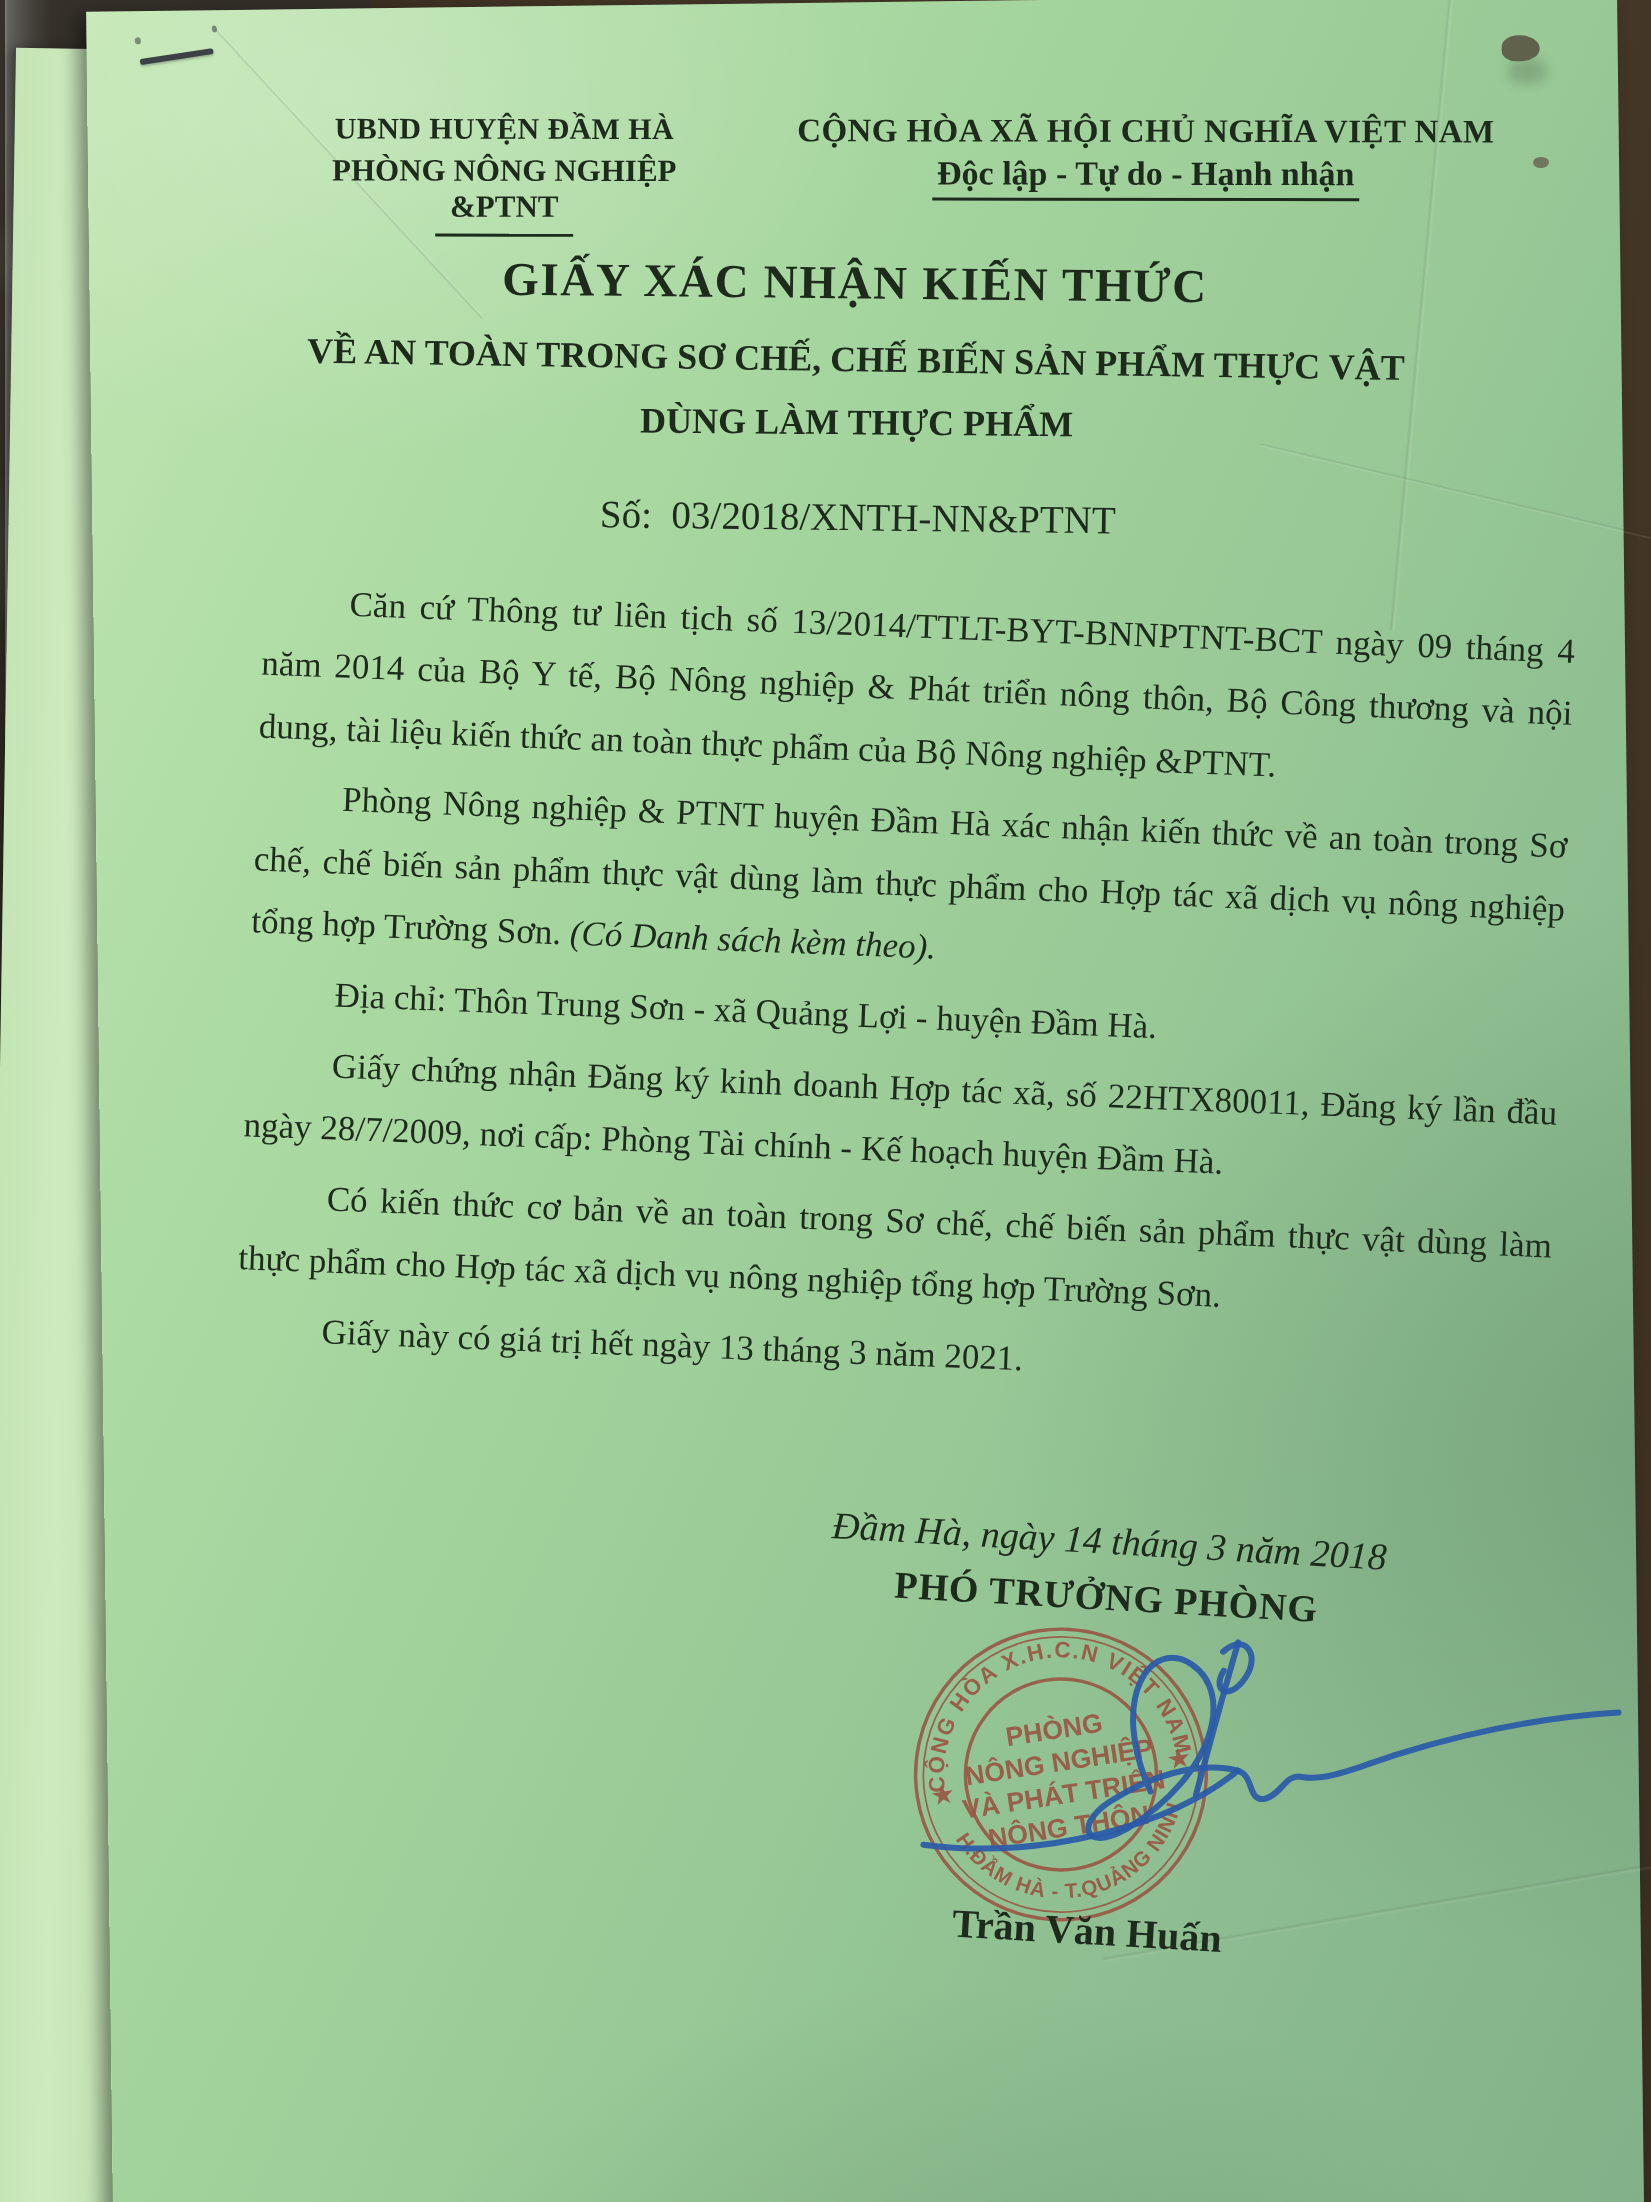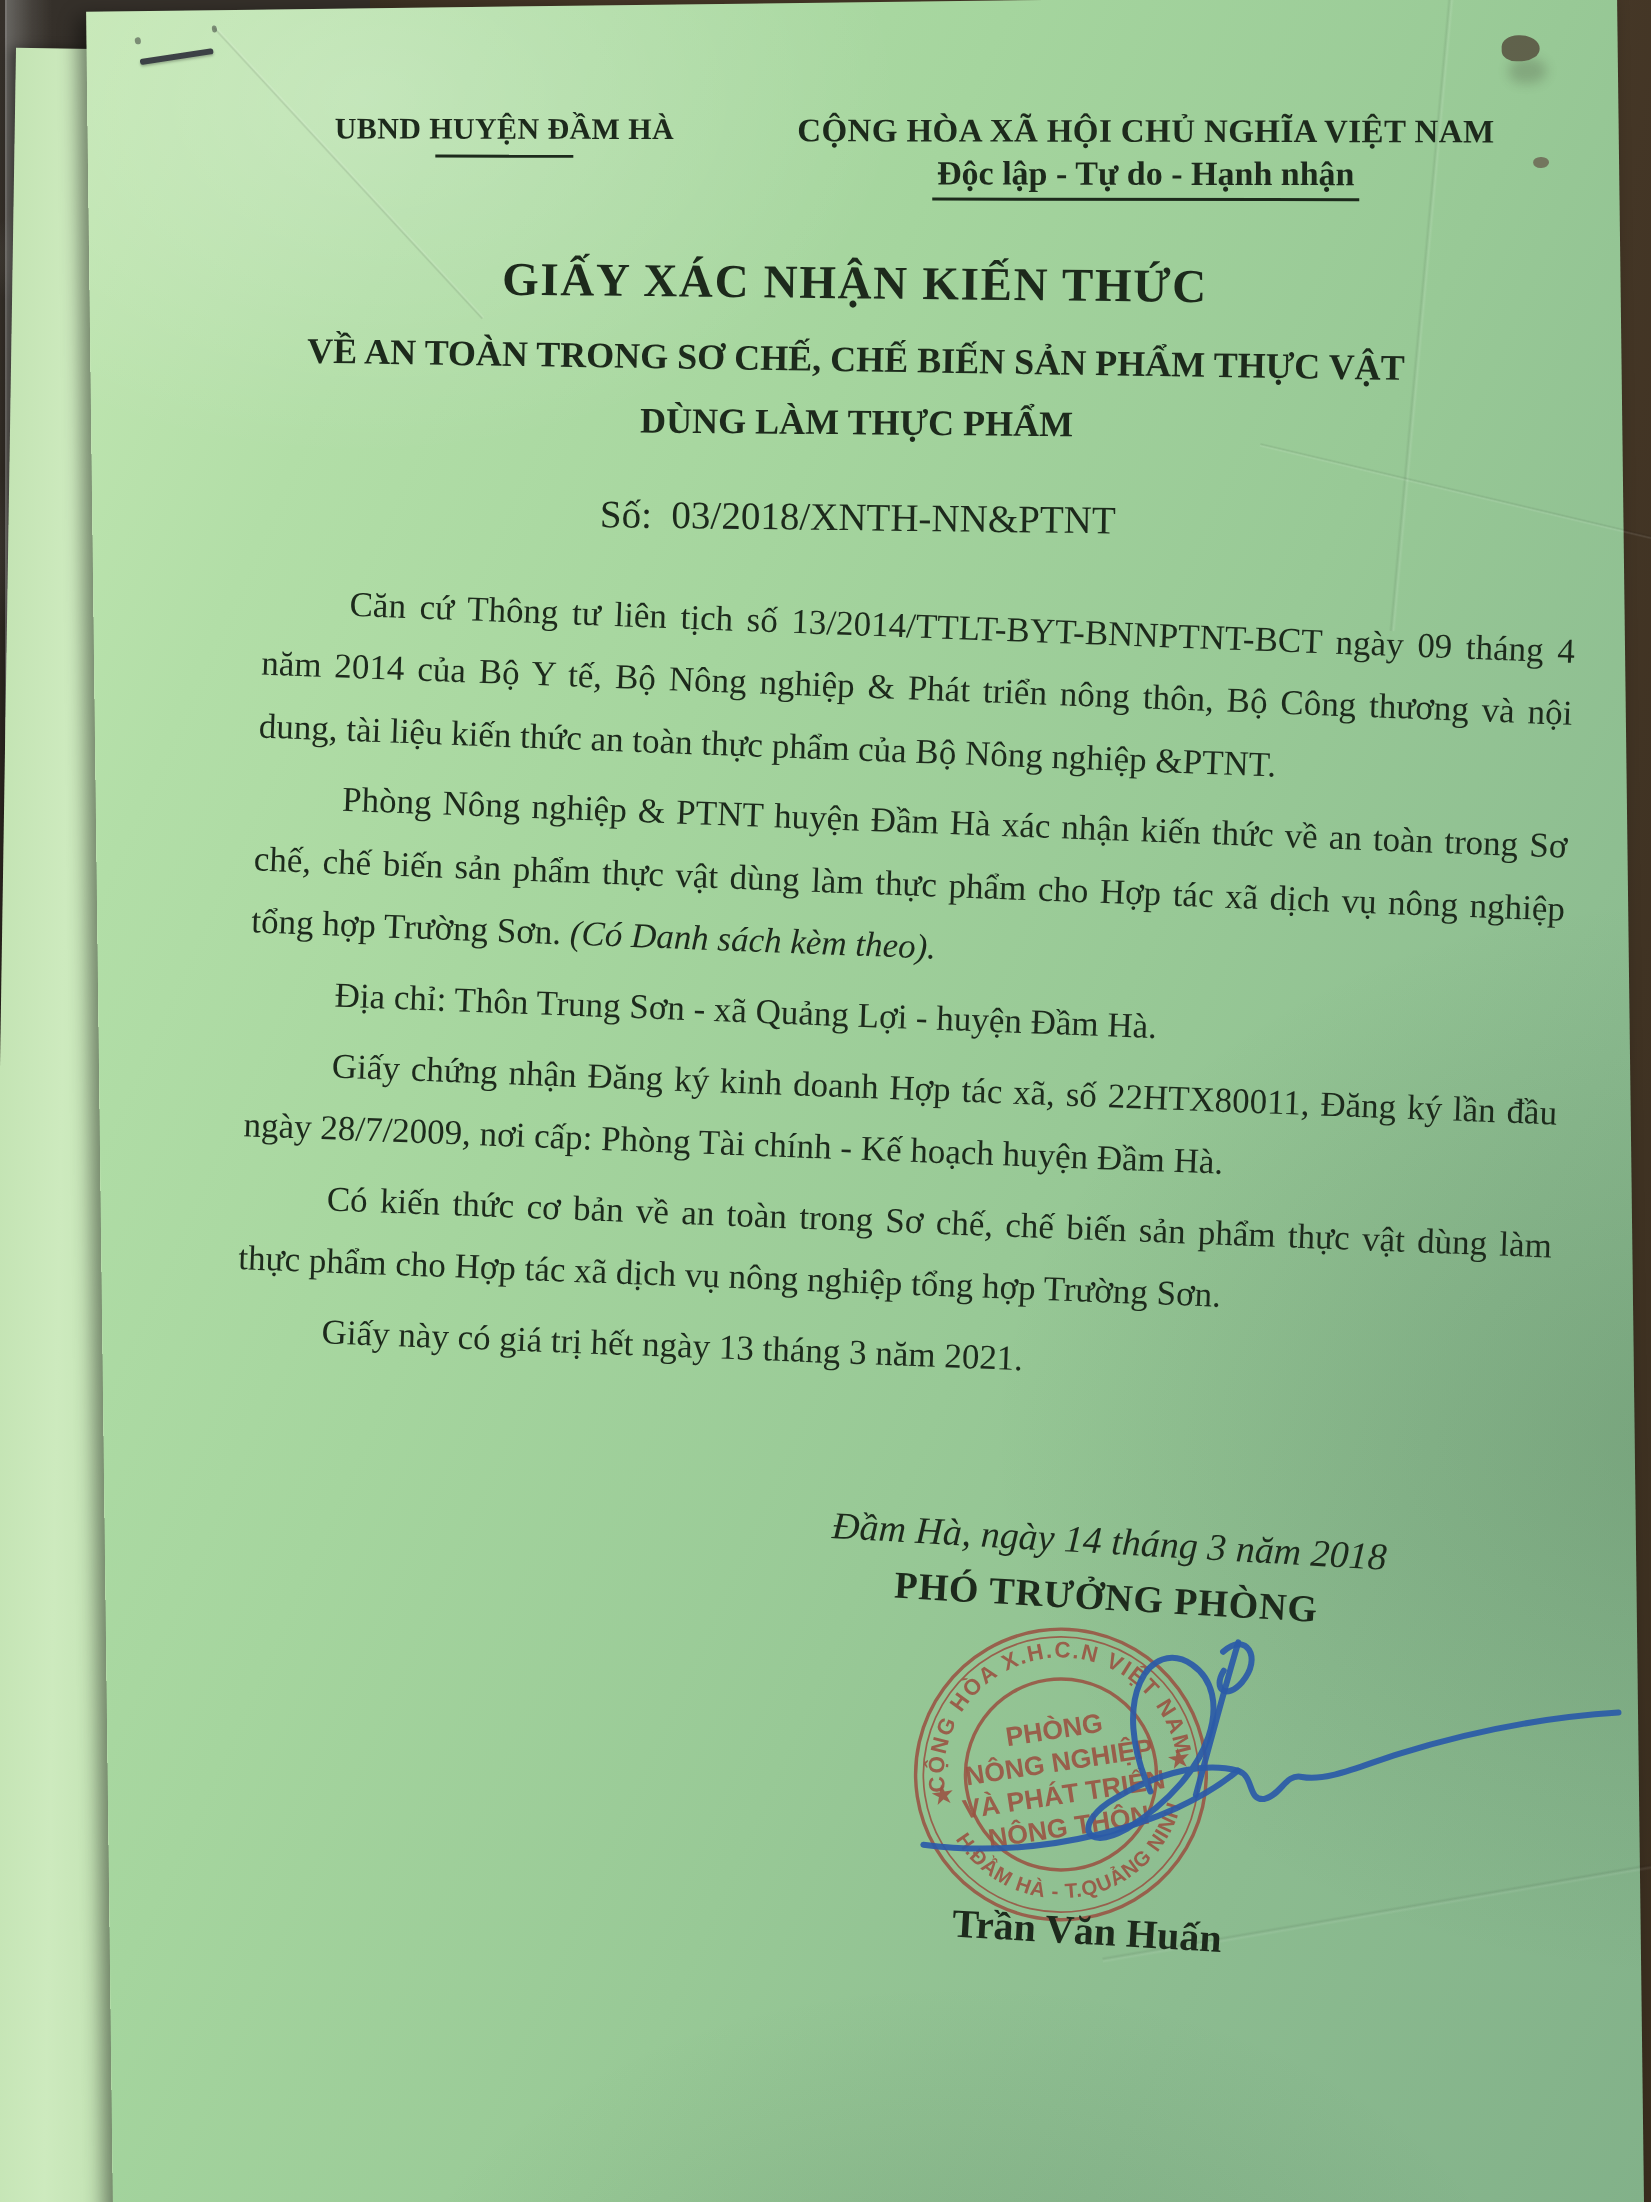--- a/index.html
+++ b/index.html
@@ -110,20 +110,21 @@
     <div class="crease c2"></div>
     <div class="crease c3"></div>
     <div class="crease c4"></div>
     <div class="stain1"></div>
     <div class="stain2"></div>
     <div class="staple"></div>
 
     <div class="header-row">
       <div class="hleft">
         <div class="l1">UBND HUYỆN ĐẦM HÀ</div>
+        <div class="l2">PHÒNG NÔNG NGHIỆP &amp;PTNT</div>
         <span class="rule"></span>
       </div>
       <div class="hright">
         <div class="l1">CỘNG HÒA XÃ HỘI CHỦ NGHĨA VIỆT NAM</div>
         <div class="l2">Độc lập - Tự do - Hạnh nhận</div>
       </div>
     </div>
 
     <div class="title">GIẤY XÁC NHẬN KIẾN THỨC</div>
     <div class="subtitle1">VỀ AN TOÀN TRONG SƠ CHẾ, CHẾ BIẾN SẢN PHẨM THỰC VẬT</div>

